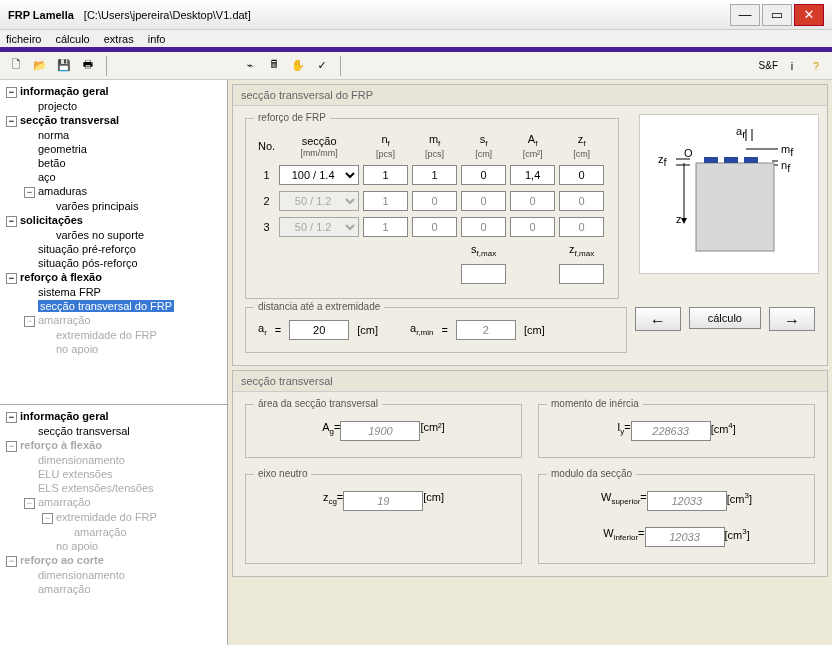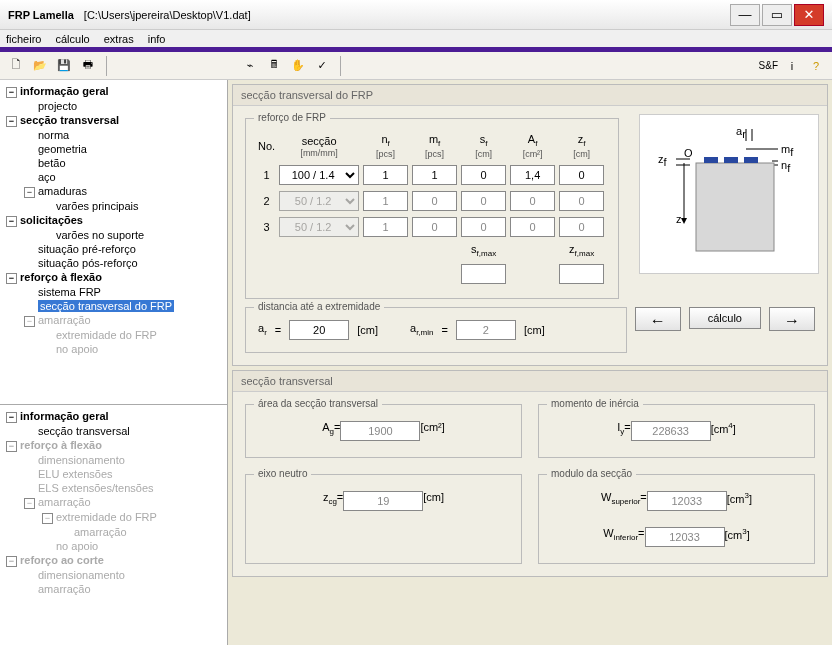--- a/index.html
+++ b/index.html
@@ -38,21 +38,21 @@
 .frpside { width: 180px; }
 .tbl { display: table; border-spacing: 4px 6px; }
 .trw { display: table-row; }
 .tcl { display: table-cell; text-align: center; vertical-align: middle; }
 .hd { font-size: 10px; }
 .hd .u { font-size: 9px; color: #555; }
 select, input[type=text] { border: 1px solid #888; background: #fff; height: 20px; padding: 0 4px; text-align: center; }
 select { width: 80px; }
 input.sm { width: 45px; }
 input.md { width: 60px; }
-input.lg { width: 80px; }
+input.lg { width: 80px; font-style: italic; }
 .dis { background: #eee; color: #888; }
 .btmrow { display: flex; align-items: flex-start; gap: 8px; padding: 4px; }
 .btn { border: 1px solid #888; background: linear-gradient(#fff,#e4e4e4); padding: 4px 18px; cursor: pointer; }
 .arrow { font-size: 16px; padding: 2px 14px; }
 .diagram { border: 1px solid #ccc; background: #fff; height: 160px; padding: 6px; position: relative; }
 .results { display: flex; flex-wrap: wrap; gap: 8px; }
 .rbox { flex: 1 1 45%; min-width: 260px; }
 .reqn { display: flex; align-items: flex-start; padding: 8px 4px; justify-content: center; }
 .sub { font-size: 8px; vertical-align: sub; }
 .sup { font-size: 8px; vertical-align: super; }

